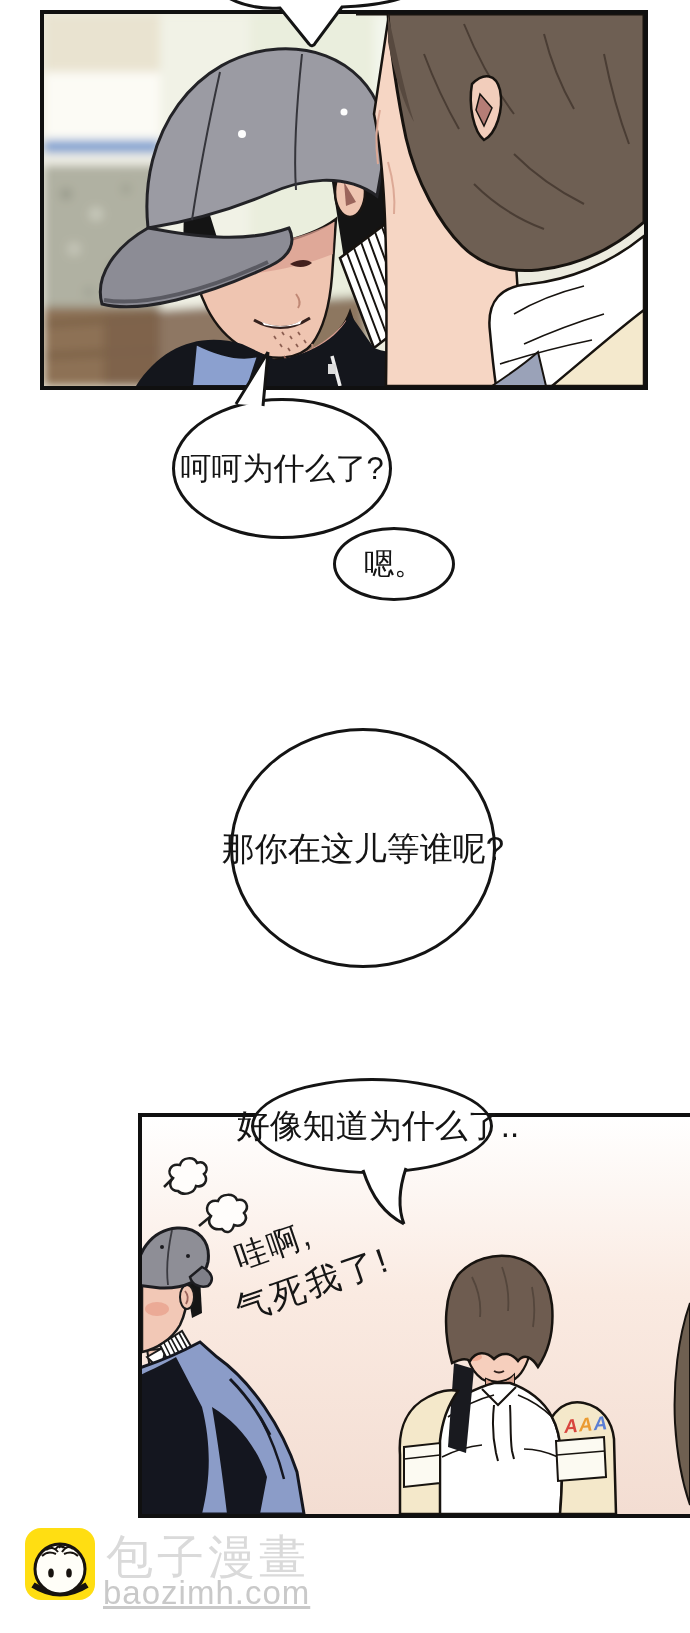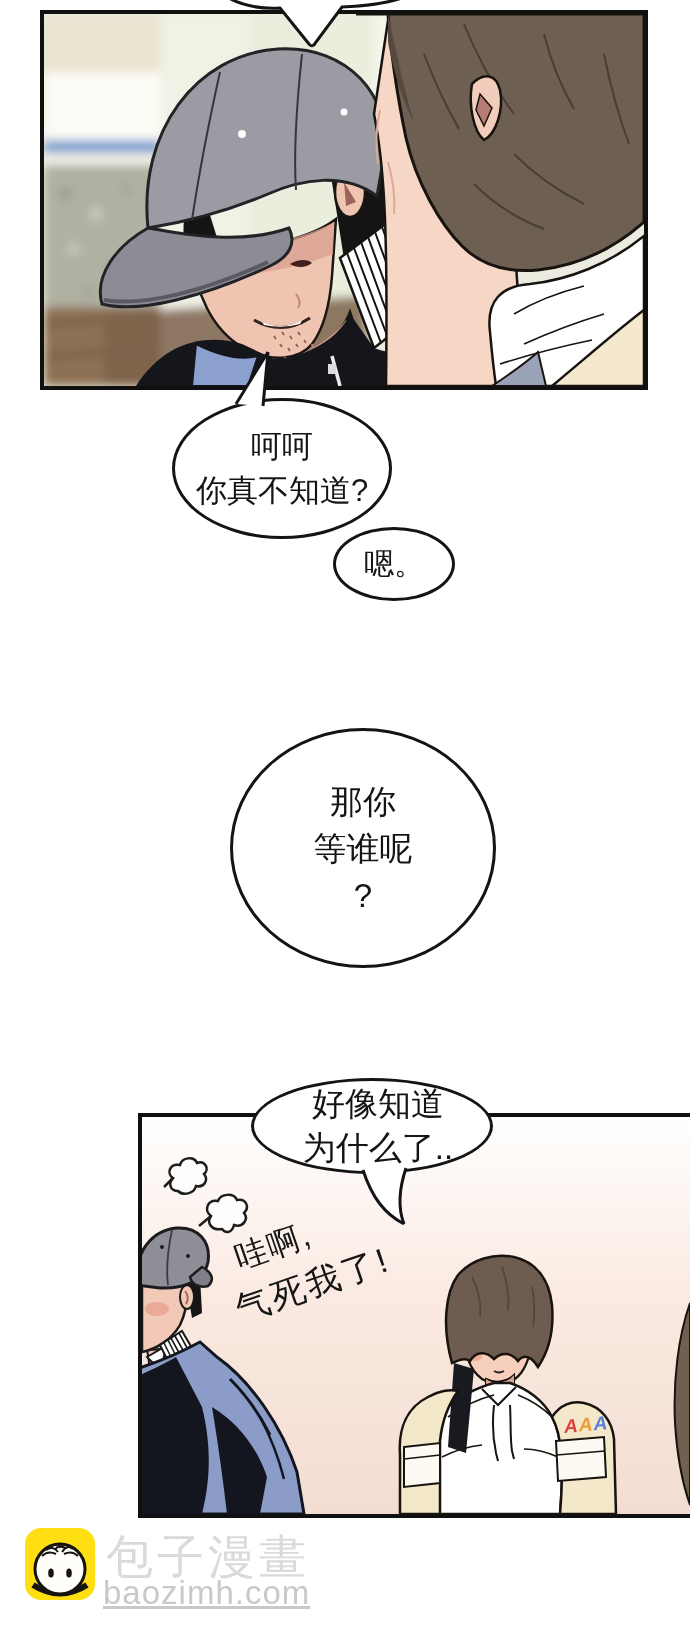--- a/index.html
+++ b/index.html
@@ -1,20 +1,20 @@
 <!DOCTYPE html>
 <html><head>
 <meta charset="utf-8">
 <style>
   html,body{margin:0;padding:0;}
   body{font-family:"Liberation Sans", sans-serif;}
   .page{position:relative;width:690px;height:1633px;background:#ffffff;overflow:hidden;}
   .panel{position:absolute;box-sizing:border-box;border:4px solid #101010;background:#fff;overflow:hidden;z-index:1;}
   .bubble{position:absolute;box-sizing:border-box;background:#ffffff;border:3px solid #141414;border-radius:50%;
-          display:flex;flex-direction:column;align-items:center;justify-content:center;text-align:center;
+          display:flex;flex-direction:row;align-items:center;justify-content:center;text-align:center;
           color:#141414;z-index:3;}
   .bubble div{white-space:nowrap;}
   .b1{left:172px;top:398px;width:220px;height:141px;font-size:31px;line-height:44px;}
   .b2{left:333px;top:527px;width:122px;height:74px;font-size:30px;}
   .b3{left:230px;top:728px;width:266px;height:240px;font-size:33px;line-height:47px;}
   .b4{left:251px;top:1078px;width:242px;height:96px;font-size:33px;line-height:44px;padding-left:12px;text-align:right;}
   .tail{position:absolute;z-index:4;pointer-events:none;}
   .handwritten{position:absolute;left:214px;top:1244px;width:170px;z-index:3;color:#161616;
                transform:rotate(-19deg);transform-origin:0 0;}
   .handwritten .hw1{font-size:32px;padding-left:16px;letter-spacing:2px;}
@@ -119,29 +119,30 @@
     </svg>
   </div>
 
   <svg class="tail" style="left:220px;top:345px;" width="70" height="70" viewBox="0 0 70 70">
     <path d="M48,7 L16,59 L43,61 Z" fill="#ffffff"></path>
     <path d="M48,7 L16,59 M48,7 L43,61" stroke="#141414" stroke-width="3" fill="none"></path>
   </svg>
 
   <div class="bubble b1">
     <div>呵呵</div>
-    <div>你真不知道?</div>
+    <div>为什么了?</div>
   </div>
 
   <div class="bubble b2">
     <div>嗯。</div>
   </div>
 
   <div class="bubble b3">
     <div>那你</div>
+    <div>在这儿</div>
     <div>等谁呢</div>
     <div>?</div>
   </div>
 
   <div class="panel" style="left:138px;top:1113px;width:552px;height:405px;border-right:none;">
     <svg width="548" height="397" viewBox="0 0 548 397">
       <defs>
         <linearGradient id="lg1" x1="0" y1="0" x2="0" y2="1">
           <stop offset="0" stop-color="#ffffff"></stop>
           <stop offset="0.45" stop-color="#faeae1"></stop>

